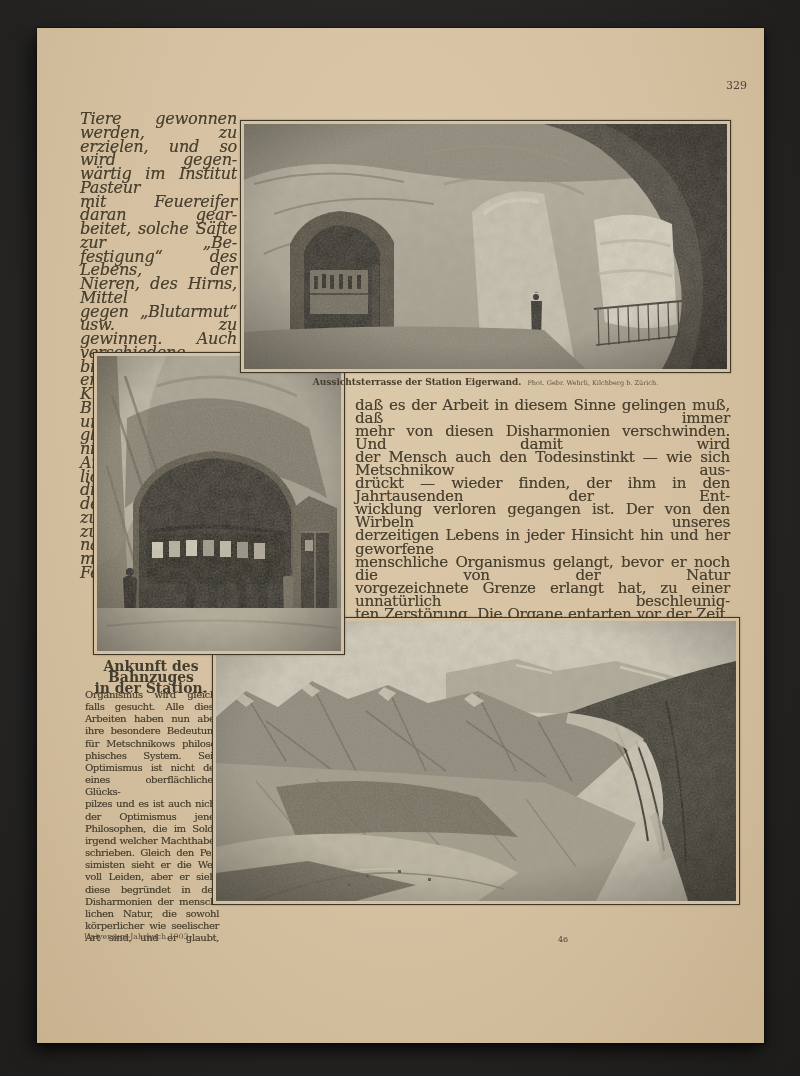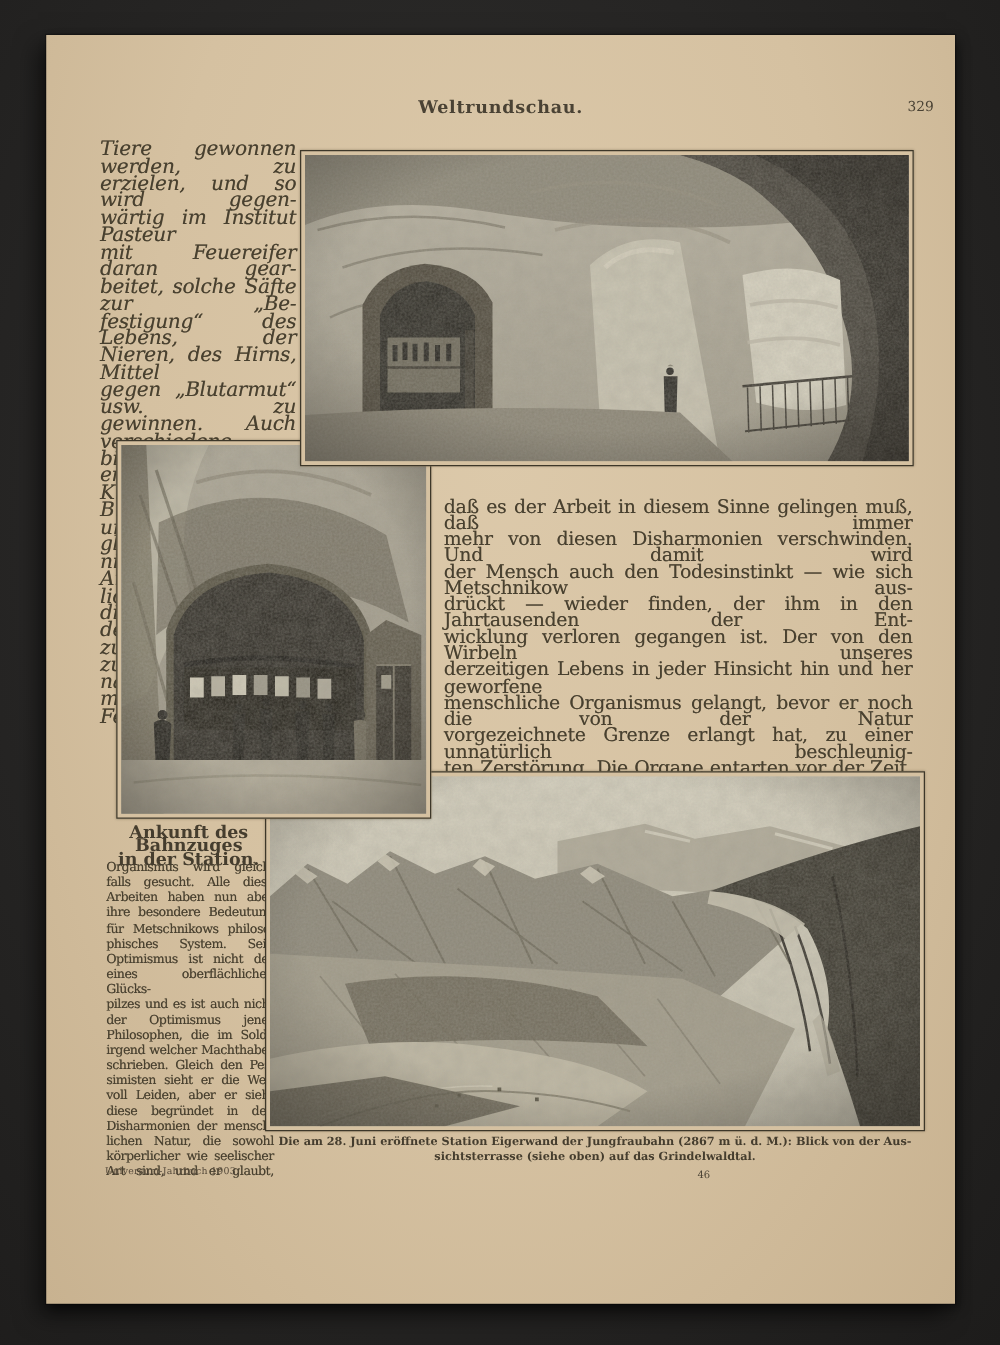--- a/index.html
+++ b/index.html
@@ -66,21 +66,20 @@
     </linearGradient>
     <linearGradient id="sky3" x1="0" y1="0" x2="0" y2="1">
       <stop offset="0" stop-color="#d9d4c2"></stop>
         <stop offset="1" stop-color="#c7c2b0"></stop>
     </linearGradient>
   </defs>
 </svg>
 
 <div class="page">
 
-  <div class="abs" id="journal-title">Weltrundschau.</div>
   <div class="abs" id="page-number">329</div>
 
   <div class="abs ftext" id="leftcol1">Tiere gewonnen werden, zu
 erzielen, und so wird gegen-
 wärtig im Institut Pasteur
 mit Feuereifer daran gear-
 beitet, solche Säfte zur „Be-
 festigung“ des Lebens, der
 Nieren, des Hirns, Mittel
 gegen „Blutarmut“ usw. zu
@@ -140,20 +139,23 @@
         <line x1="414" y1="180" x2="415" y2="216" stroke-width="1.2"></line>
           <line x1="424" y1="179" x2="425" y2="215" stroke-width="1.2"></line>
         <line x1="434" y1="178" x2="435" y2="214" stroke-width="1.2"></line>
       </g>
 
       <path d="M0,245 L0,208 Q150,198 300,206 L342,245 Z" fill="#8d8777"></path>
       <rect width="483" height="245" filter="url(#gr2)" opacity=".28"></rect>
       <rect width="483" height="245" filter="url(#gr)" opacity=".35"></rect>
       <rect width="483" height="245" fill="url(#vin)"></rect>
     </svg>
+  </div>
+  <div class="caption" id="caption1">
+    <span>Aussichtsterrasse der Station Eigerwand.</span><span class="credit">Phot. Gebr. Wehrli, Kilchberg b. Zürich.</span>
   </div>
 
   <div class="abs ftext" id="rightcol">daß es der Arbeit in diesem Sinne gelingen muß, daß immer
 mehr von diesen Disharmonien verschwinden. Und damit wird
 der Mensch auch den Todesinstinkt — wie sich Metschnikow aus-
 drückt — wieder finden, der ihm in den Jahrtausenden der Ent-
 wicklung verloren gegangen ist. Der von den Wirbeln unseres
 derzeitigen Lebens in jeder Hinsicht hin und her geworfene
 menschliche Organismus gelangt, bevor er noch die von der Natur
 vorgezeichnete Grenze erlangt hat, zu einer unnatürlich beschleunig-
@@ -285,17 +287,15 @@
       <g stroke="#221f1a" stroke-width="2" opacity=".9" fill="none">
         <path d="M420,120 Q440,170 448,230 M400,106 Q424,160 432,220 M450,80 Q466,150 470,240"></path>
       </g>
       <path d="M352,92 Q400,96 428,118 L418,134 Q388,110 350,102 Z" fill="#cfc9b5" opacity=".85"></path>
       <path d="M440,190 Q452,210 456,236 L446,240 Q440,214 434,196 Z" fill="#b5af9c" opacity=".7"></path>
       <rect width="520" height="280" filter="url(#gr2)" opacity=".26"></rect>
       <rect width="520" height="280" filter="url(#gr)" opacity=".34"></rect>
       <rect width="520" height="280" fill="url(#vin)"></rect>
     </svg>
   </div>
-  <div class="caption" id="caption3">Die am 28. Juni eröffnete Station Eigerwand der Jungfraubahn (2867 m ü. d. M.): Blick von der Aus-
-sichtsterrasse (siehe oben) auf das Grindelwaldtal.</div>
   <div class="abs" id="signature">46</div>
 
 </div>
 
 </body></html>

